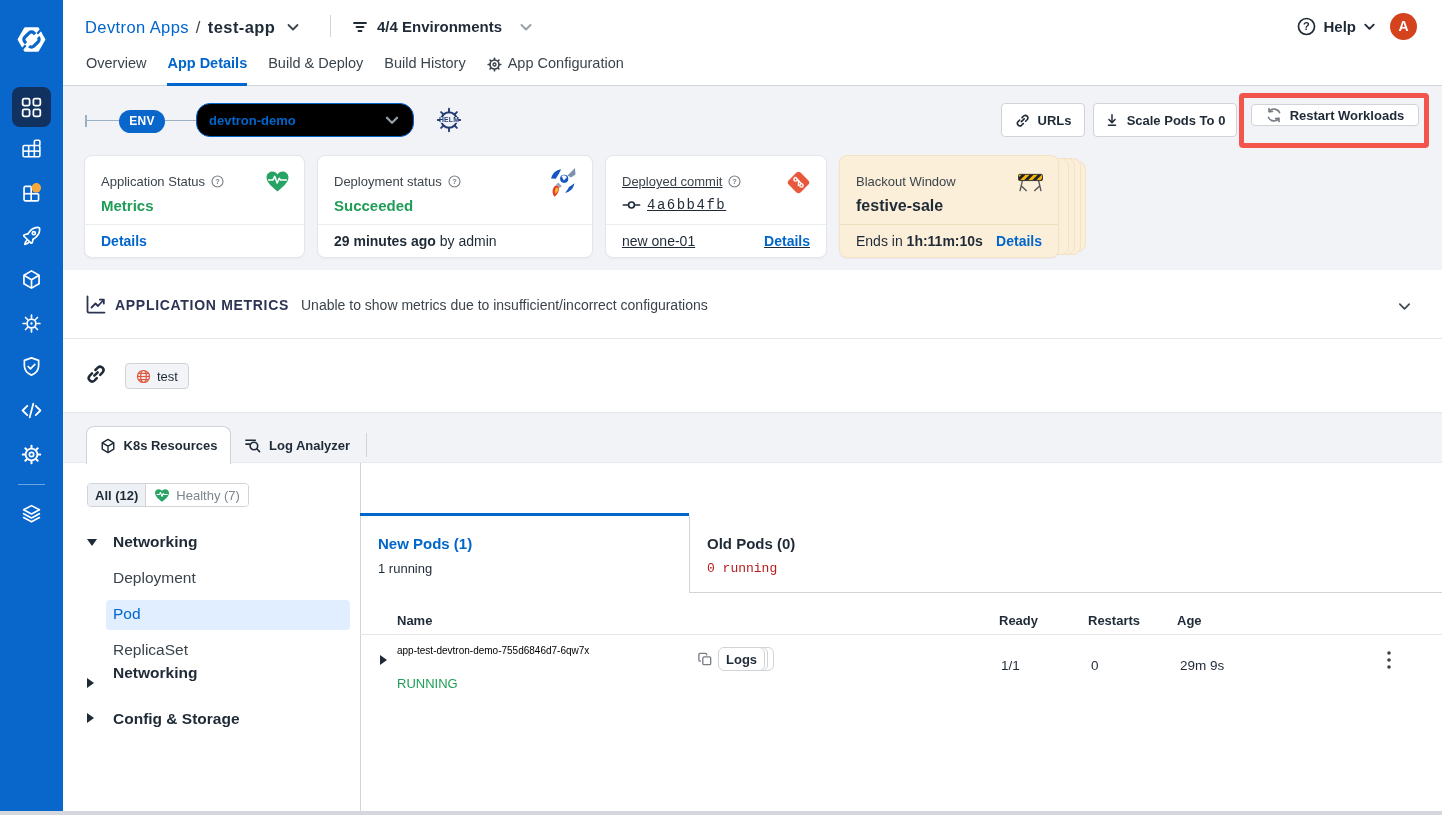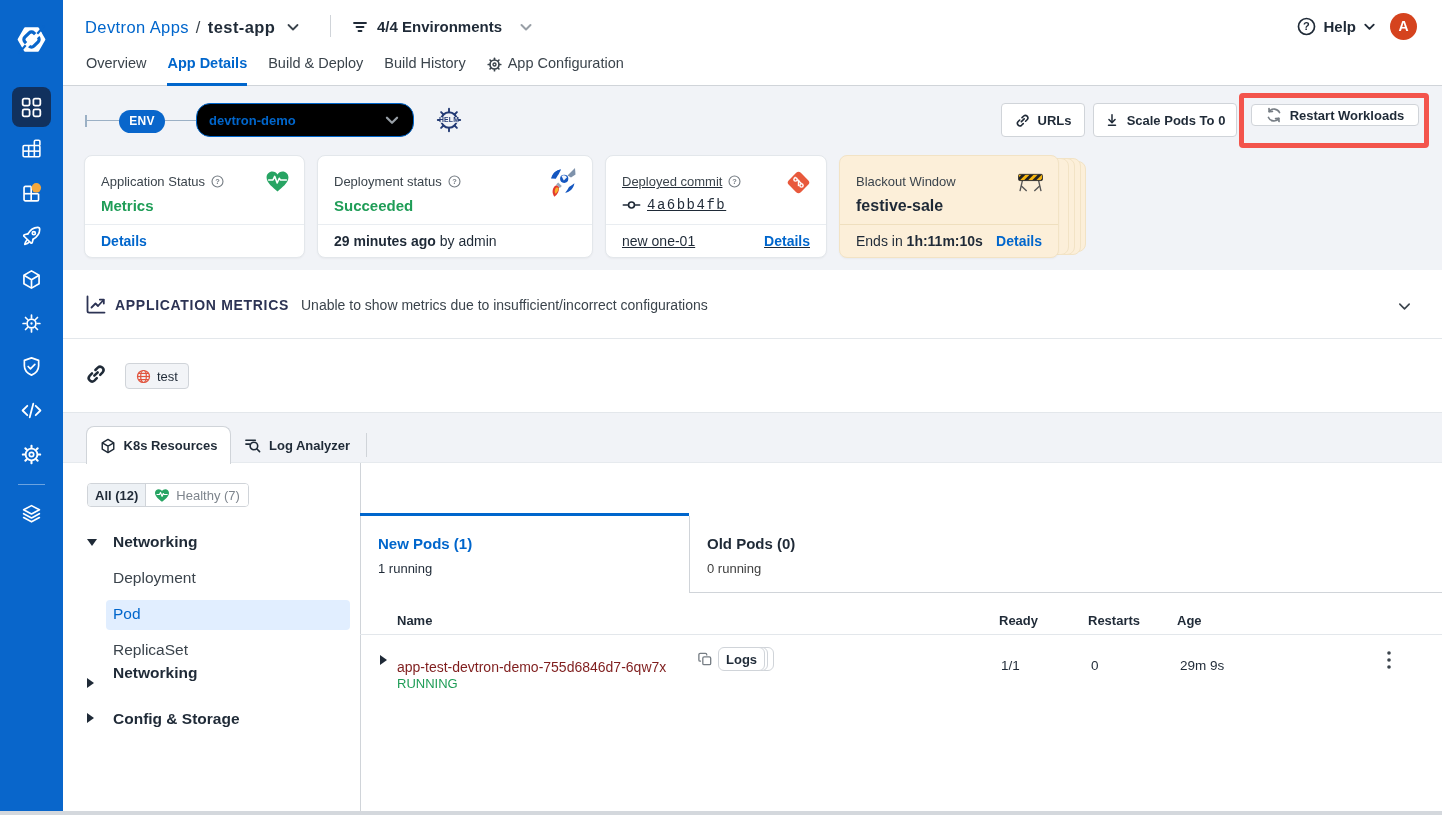--- a/index.html
+++ b/index.html
@@ -79,27 +79,27 @@
 #tree-divider { position:absolute; left:296.5px; top:0; width:1px; height:348px; background:#D0D4D9; }
 
 #bluebar { position:absolute; left:297px; top:50px; width:329px; height:3px; background:#0066CC; }
 #newpods-r { position:absolute; left:626px; top:53px; width:1px; height:76px; background:#D0D4D9; }
 #podshdr-line { position:absolute; left:626px; top:129px; width:753px; height:1px; background:#D0D4D9; }
 #newpods { position:absolute; left:315px; top:72px; }
 #newpods .t1 { font-size:15px; font-weight:bold; color:#0066CC; }
 #newpods .t2 { font-size:13px; color:#1F2A37; margin-top:9px; }
 #oldpods { position:absolute; left:644px; top:72px; }
 #oldpods .t1 { font-size:15px; font-weight:bold; color:#1F2A37; }
-#oldpods .t2 { font-size:13px; color:#404040; margin-top:9px; }
+#oldpods .t2 { font-size:13px; color:#b91c1c; margin-top:9px;font-family:Liberation Mono, monospace; }
 
 #thead { position:absolute; left:297px; top:144px; width:1082px; height:28px; border-bottom:1px solid #E3E7EB; font-size:13px; font-weight:bold; color:#1F2A37; }
 #thead span { position:absolute; top:6px; }
 .col-name { left:37px; } .col-ready { left:639px; } .col-restarts { left:728px; } .col-age { left:817px; }
 #trow { position:absolute; left:297px; top:173px; width:1082px; }
-#trow .name { position:absolute; left:37px; top:23px; font-size:14px; color:#7f1d1d; }
+#trow .name { position:absolute; left:37px; top:9px; font-size:10px; color:#000000; }
 #trow .running { position:absolute; left:37px; top:40px; font-size:13px; color:#1F9D57; }
 .logschip { position:absolute; left:358px; top:11px; height:24px; border:1px solid #D0D4D9; border-radius:6px; background:#fff; padding:0 7px; font-size:13px; font-weight:bold; color:#1F2A37; display:flex; align-items:center; }
 #trow .v { position:absolute; top:22px; font-size:13.5px; color:#1F2A37; }
 #bottombar { position:absolute; left:0; top:811px; width:1442px; height:4px; background:#D4D8DD; }
 </style>
 </head>
 <body>
 
 <div id="sidebar">
   <div class="logo" id="logo-holder">

